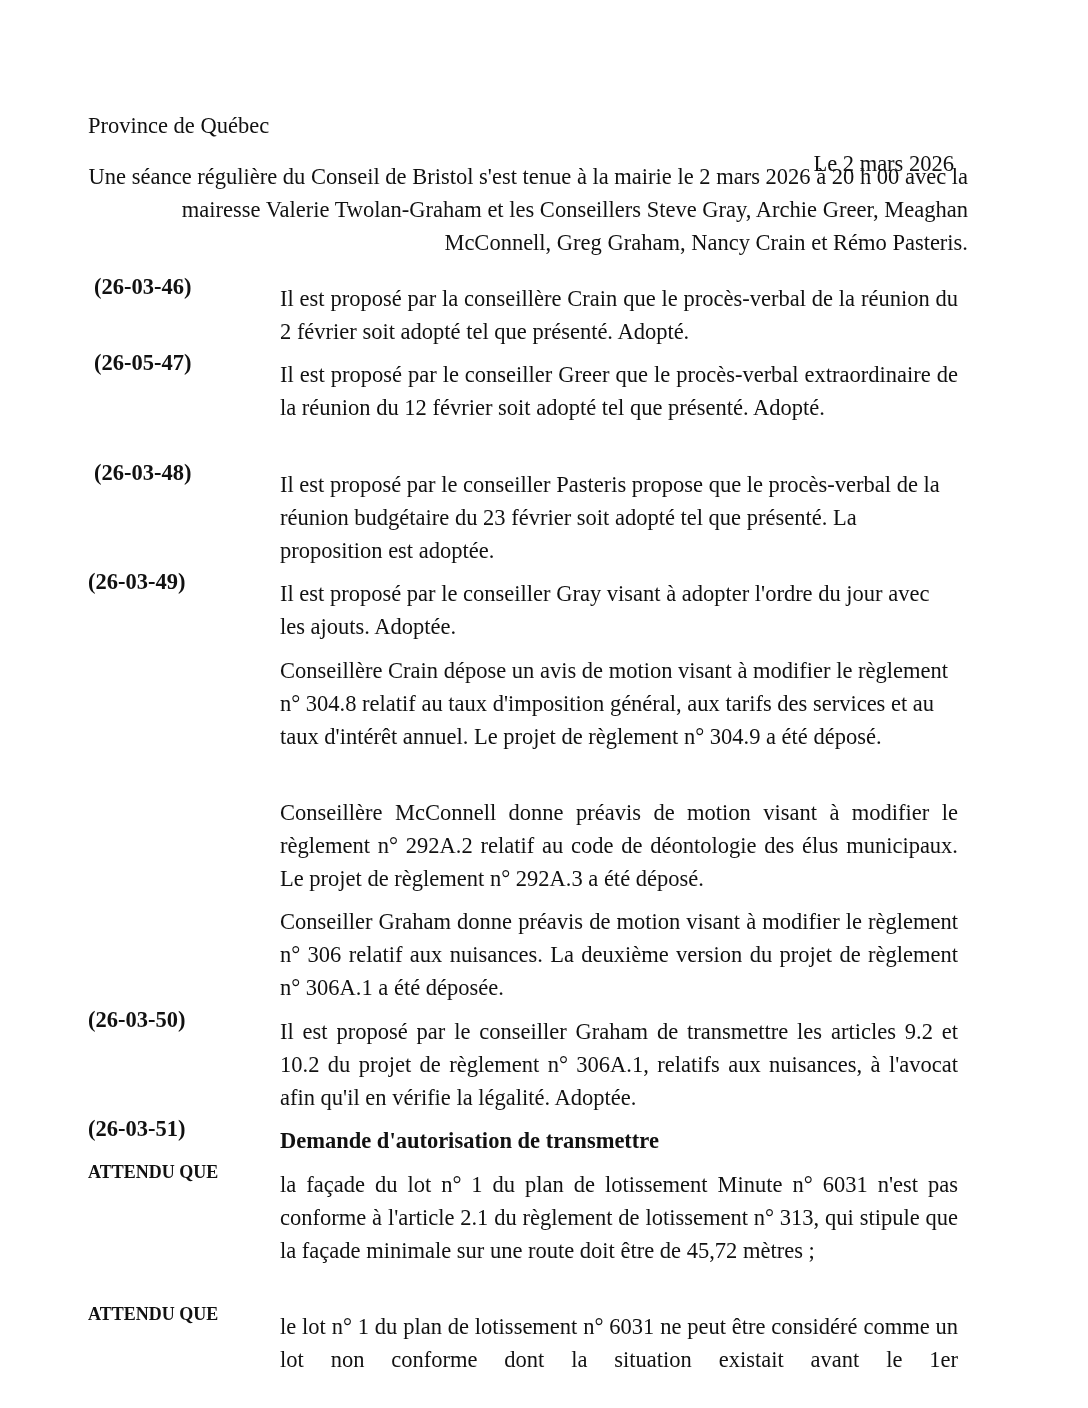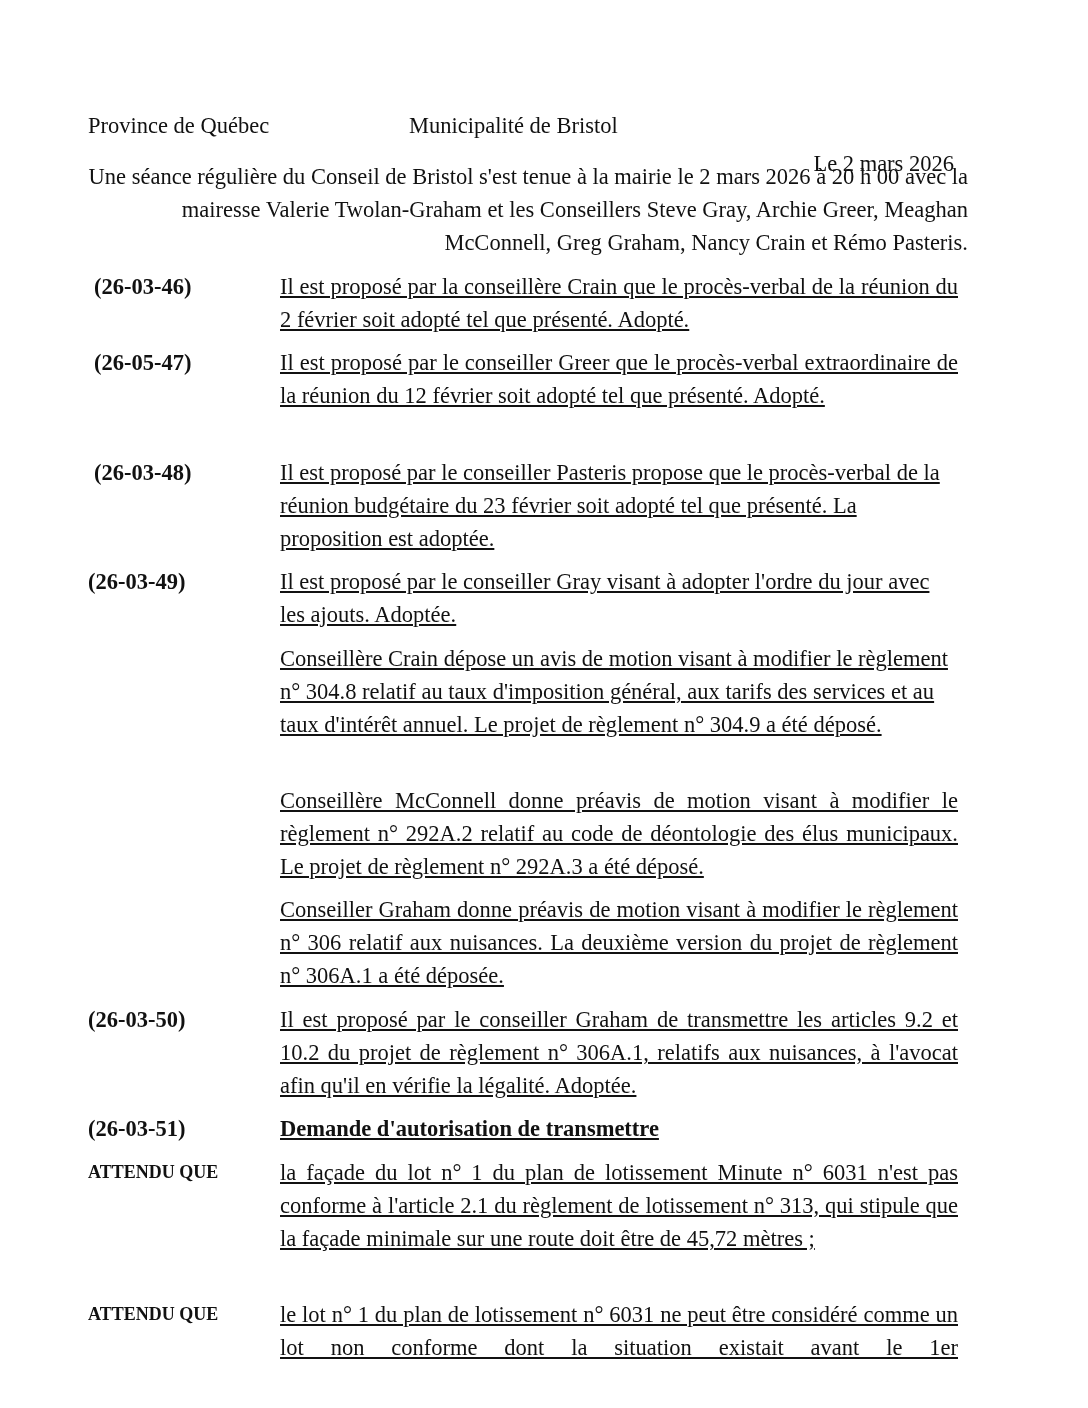--- a/index.html
+++ b/index.html
@@ -18,32 +18,31 @@
     line-height: 33px; margin: 0; text-align: right;
   }
   .row { position: absolute; left: 88px; width: 870px; }
   .label {
     position: absolute; left: 0; top: 0; font-weight: bold; white-space: nowrap;
     line-height: 33px;
   }
   .label.indent { left: 6px; }
   .label.small { font-size: 18px; }
   .text {
-    position: absolute; left: 192px; width: 678px; top: 0;
-    line-height: 33px; margin: 0; text-align: justify; text-decoration: underline;
+    position: absolute; left: 192px; width: 678px; top: 12px;
+    line-height: 33px; margin: 0; text-align: justify;
   }
   .text.noj { text-align: left; }
   .text.bold { font-weight: bold; }
 </style>
 </head>
 <body>
 
 <div class="header">
   <span class="h-left">Province de Québec</span>
-  <span class="h-center">Municipalité de Bristol</span>
   <span class="h-right">Le 2 mars 2026</span>
 </div>
 
 <p class="intro">Une séance régulière du Conseil de Bristol s'est tenue à la mairie le 2 mars 2026 à 20 h 00 avec la mairesse Valerie Twolan-Graham et les Conseillers Steve Gray, Archie Greer, Meaghan McConnell, Greg Graham, Nancy Crain et Rémo Pasteris.</p>
 
 <div class="row" style="top:270px;">
   <span class="label indent">(26-03-46)</span>
   <p class="text">Il est proposé par la conseillère Crain que le procès-verbal de la réunion du 2 février soit adopté tel que présenté. Adopté.</p>
 </div>
 

